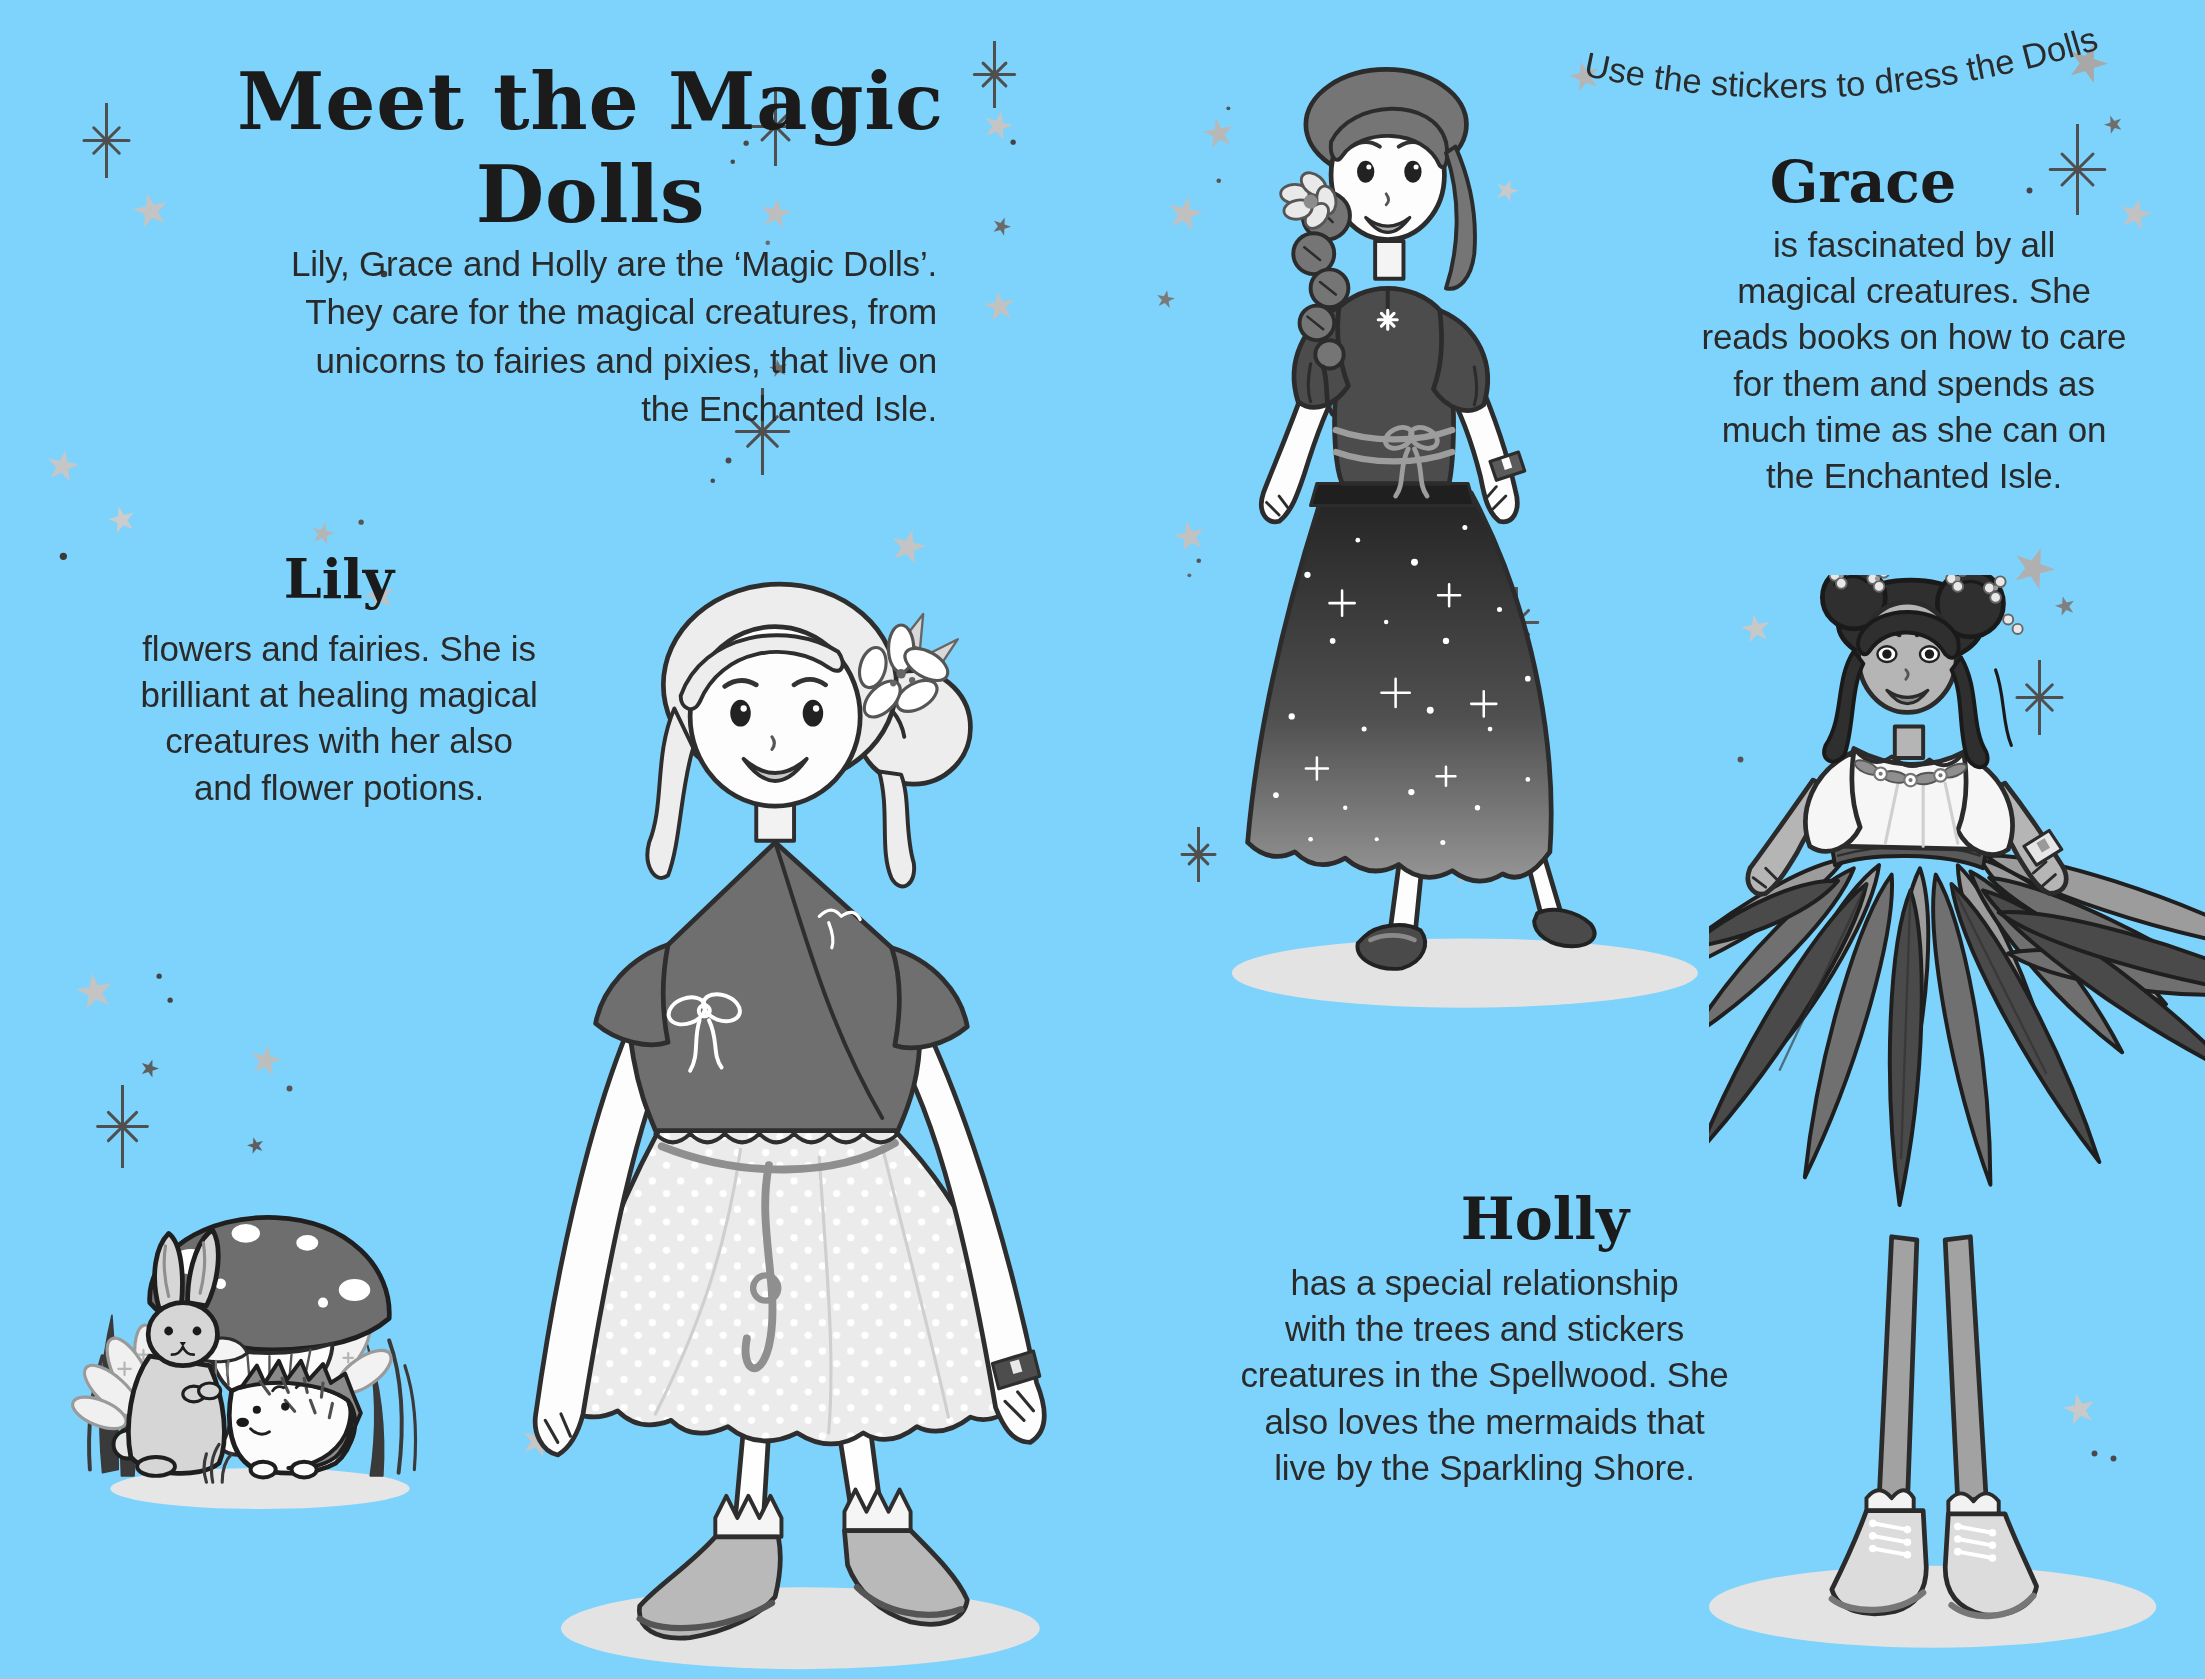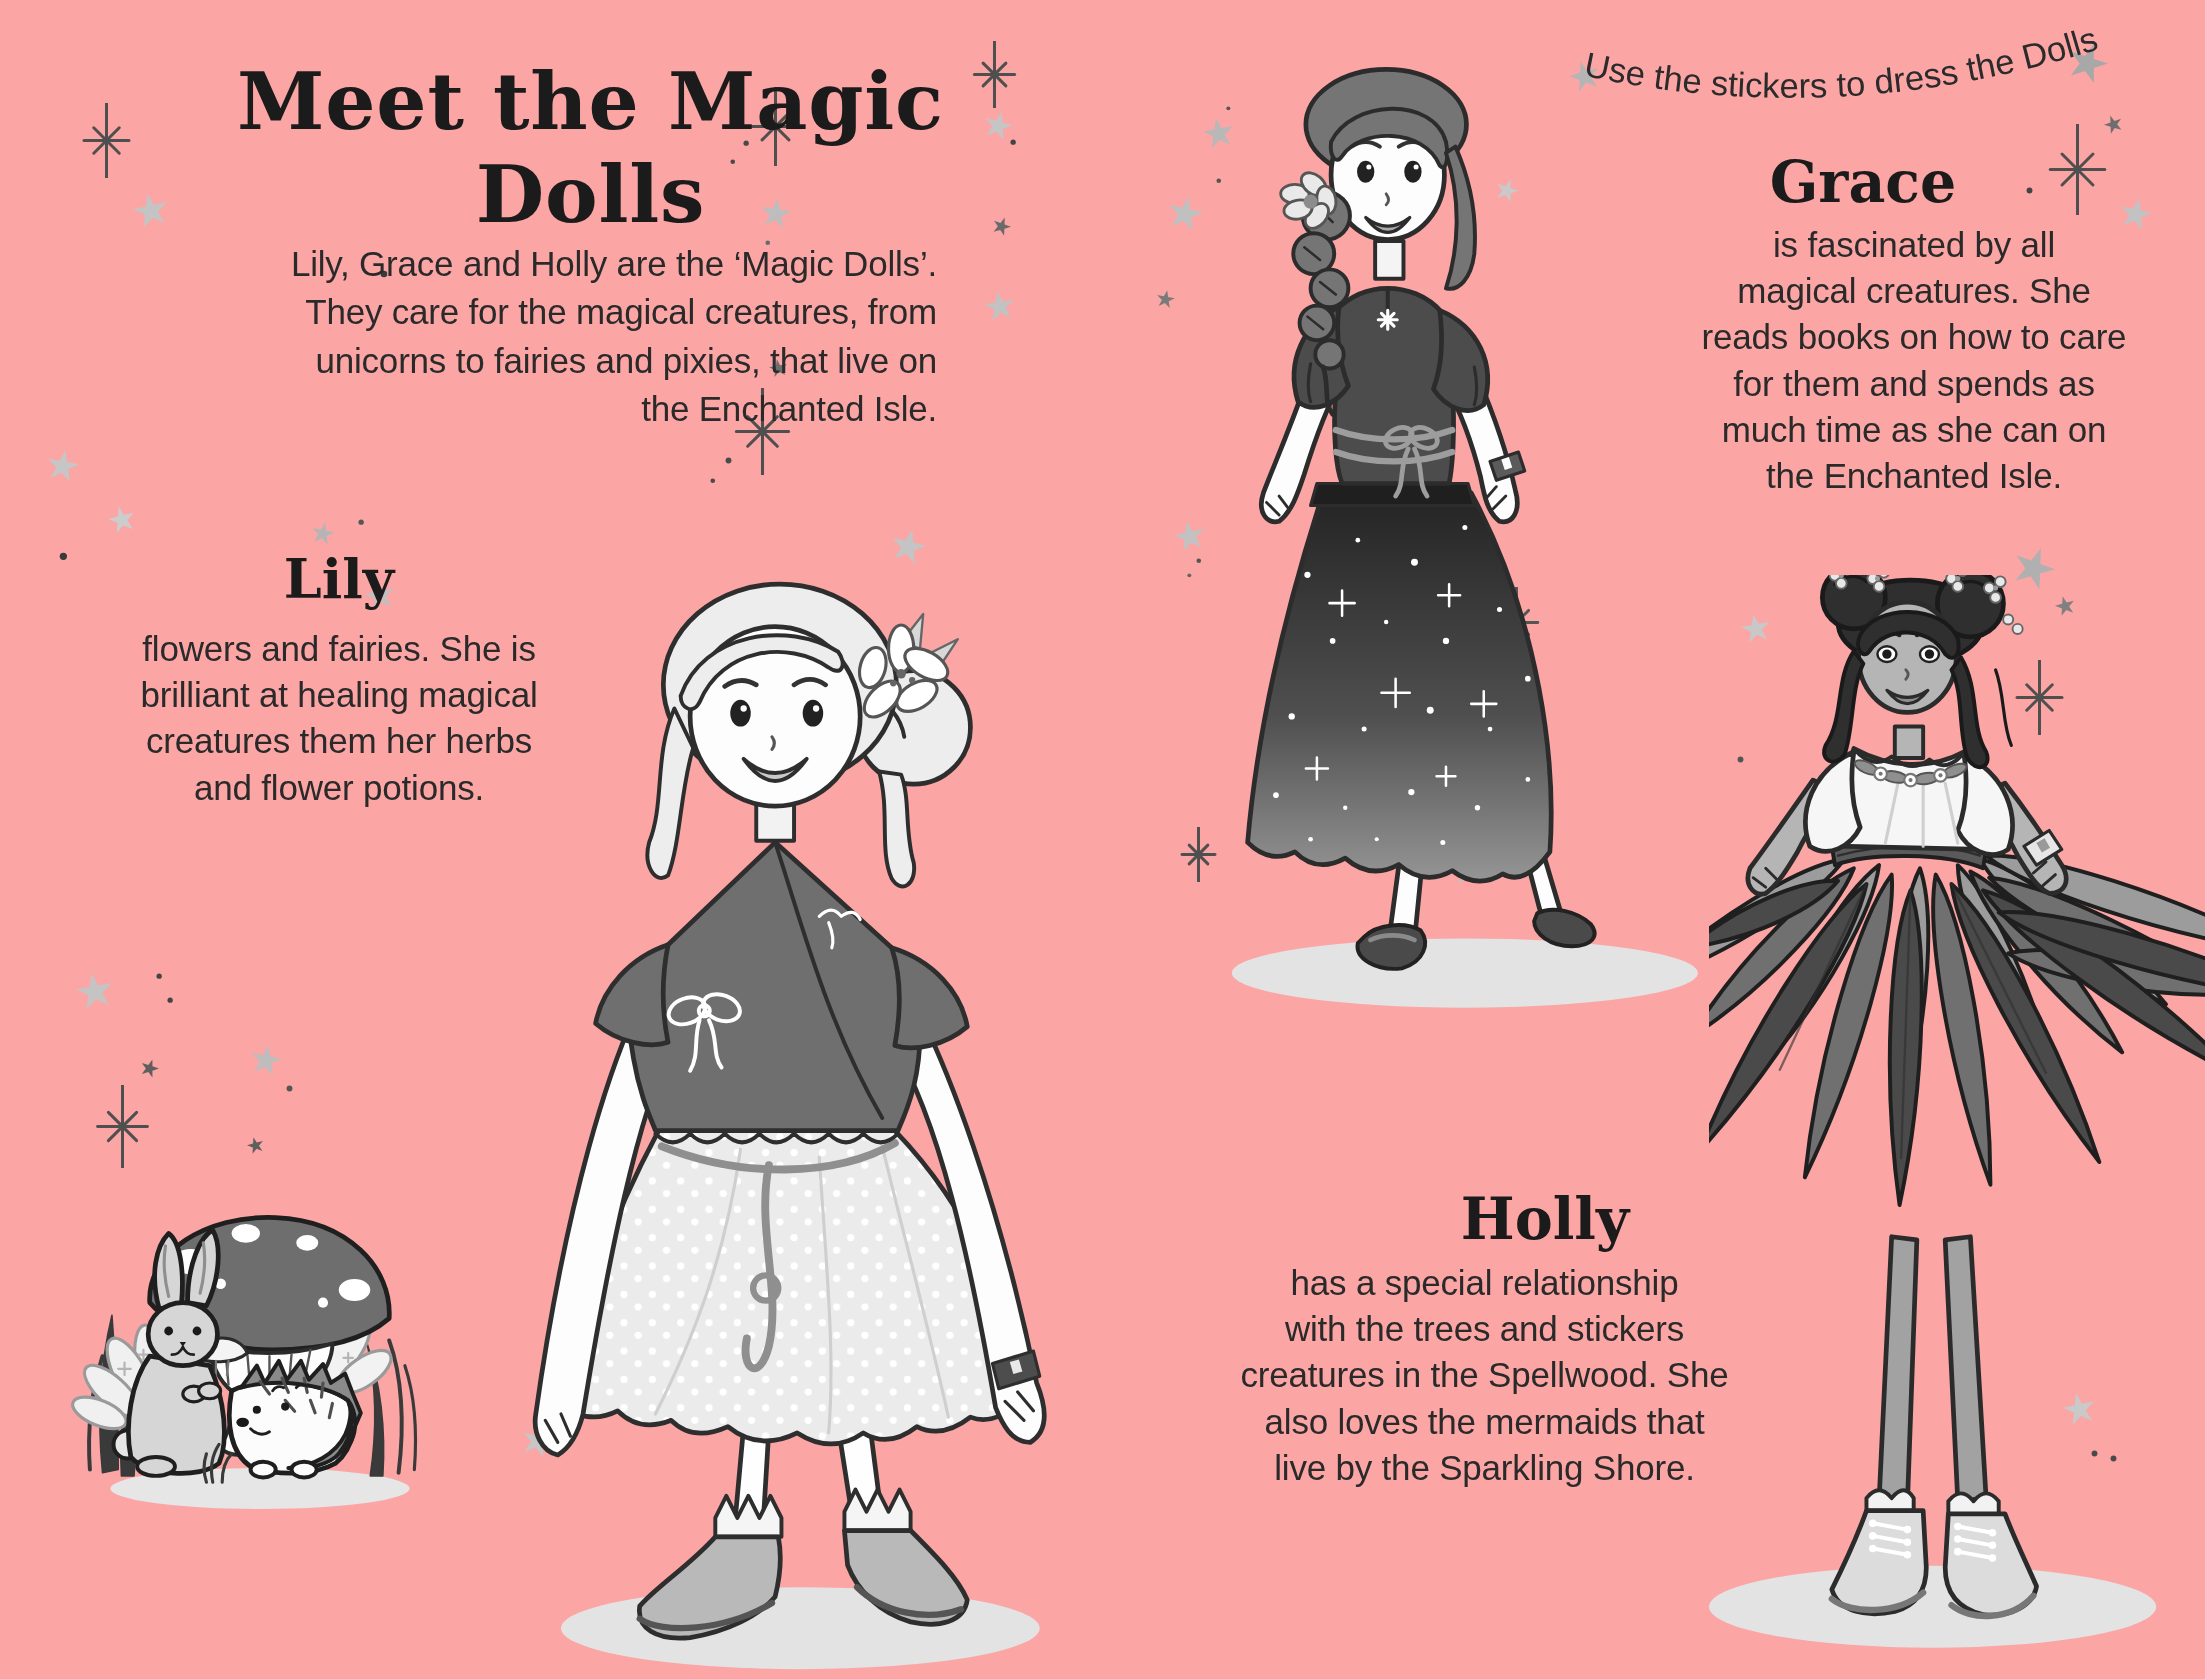--- a/index.html
+++ b/index.html
@@ -1,16 +1,16 @@
 <!DOCTYPE html>
 <html style="font-size:12.6px"><head>
 <meta charset="utf-8">
 <style>
   html,body{margin:0;padding:0;background:#888;}
-  .page{position:relative;width:2205px;height:1680px;background:#fca5a5;overflow:hidden;
+  .page{position:relative;width:2205px;height:1680px;background:#7dd3fc;overflow:hidden;
         font-family:"Liberation Sans",sans-serif;color:#2b2b2b;}
   .abs{position:absolute;}
   .script-head{font-family:"DejaVu Serif",serif;font-weight:700;color:#1b1b1b;text-align:center;}
   #title{left:173px;top:55px;width:835px;font-size:79px;letter-spacing:0.8px;}
   .para{font-size:35px;line-height:1.32;text-align:center;letter-spacing:-0.2px;color:#2a2a2a;}
   #intro{left:142px;top:240px;width:795px;font-size:35px;line-height:1.38;text-align:right;}
   #lily-name{left:79px;top:547px;width:520px;font-size:54px;}
   #lily-desc{left:71px;top:626px;width:536px;}
   #grace-name{left:1607px;top:148px;width:512px;font-size:57px;}
   #grace-desc{left:1654px;top:222px;width:520px;}
@@ -292,21 +292,21 @@
       </defs>
     <text font-size="44" fill="#2b2b2b" font-family="Liberation Sans, sans-serif">
       <textPath href="#note-arc" startOffset="0">Use the stickers to dress the Dolls</textPath>
     </text>
   </svg>
 
   <div class="abs script-head" id="lily-name">Lily</div>
   <div class="abs para" id="lily-desc">
       <div>flowers and fairies. She is</div>
       <div>brilliant at healing magical</div>
-      <div>creatures them her herbs</div>
+      <div>creatures with her also</div>
       <div>and flower potions.</div>
     </div>
 
   <div class="abs script-head" id="grace-name">Grace</div>
   <div class="abs para" id="grace-desc">
       <div>is fascinated by all</div>
       <div>magical creatures. She</div>
       <div>reads books on how to care</div>
       <div>for them and spends as</div>
       <div>much time as she can on</div>

